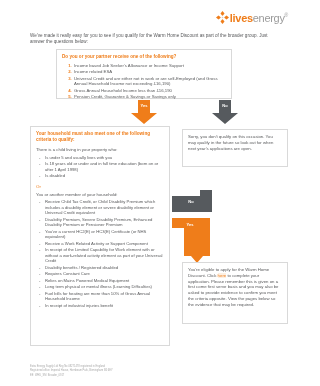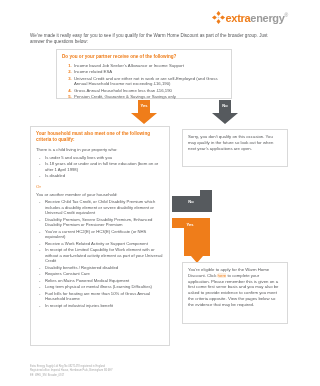--- a/index.html
+++ b/index.html
@@ -39,21 +39,21 @@
     margin-right: 1px;
   }
   .logo-mark svg { display: block; }
   .logo-text {
     font-size: 11px;
     letter-spacing: -0.3px;
     line-height: 11px;
     white-space: nowrap;
   }
   .logo-extra { color: #ef7d1a; font-weight: bold; }
-  .logo-energy { color: #9b9b9b; font-weight: bold; }
+  .logo-energy { color: #9b9b9b; font-weight: normal; }
   .logo-reg { color: #9b9b9b; font-size: 5px; vertical-align: super; }
 
   
   .intro {
     position: absolute;
     left: 30px;
     top: 33px;
     width: 240px;
     font-size: 4.6px;
     line-height: 6.2px;
@@ -216,21 +216,21 @@
         <g fill="#ef7d1a">
           <path d="M13 0 L17 5 L13 10 L9 5 Z"></path>
           <path d="M26 13 L21 17 L16 13 L21 9 Z"></path>
           <path d="M13 26 L9 21 L13 16 L17 21 Z"></path>
           <path d="M0 13 L5 9 L10 13 L5 17 Z"></path>
         </g>
         <circle cx="13" cy="13" r="3.4" fill="#ffffff"></circle>
         <circle cx="13" cy="13" r="1.6" fill="#d0d0d0"></circle>
       </svg>
     </span>
-    <span class="logo-text"><span class="logo-extra">extra</span><span class="logo-energy">energy</span><span class="logo-reg">®</span></span>
+    <span class="logo-text"><span class="logo-extra">lives</span><span class="logo-energy">energy</span><span class="logo-reg">®</span></span>
   </div>
 
   <div class="intro">We've made it really easy for you to see if you qualify for the Warm Home Discount as part of the broader group. Just answer the questions below:</div>
 
   <div class="box" id="q1-box">
     <div class="box-title">Do you or your partner receive one of the following?</div>
     <ol class="q1-list">
       <li>Income based Job Seeker's Allowance or Income Support</li>
       <li>Income related ESA</li>
       <li>Universal Credit and are either not in work or are self-Employed (and Gross Annual Household Income not exceeding £16,190)</li>

